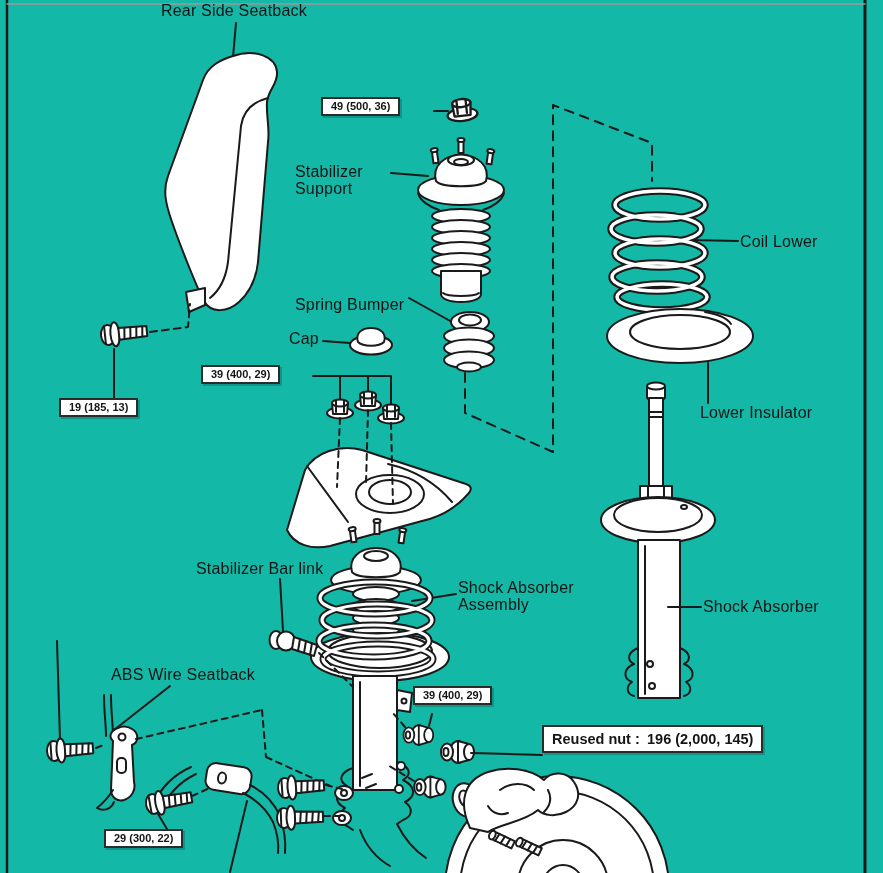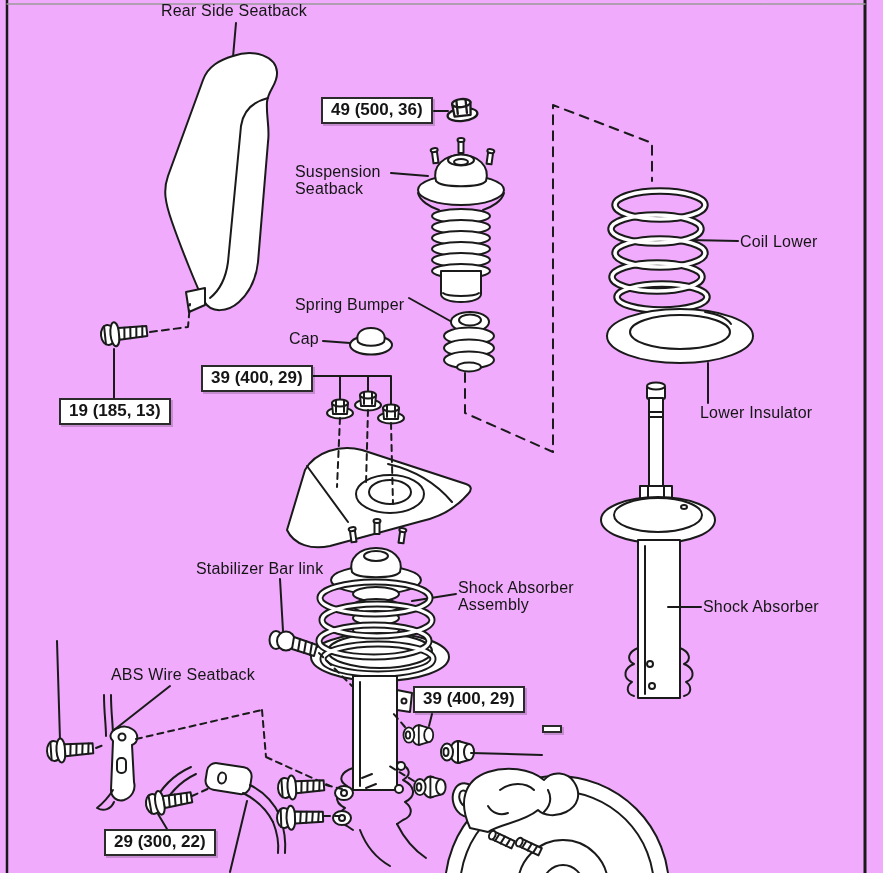--- a/index.html
+++ b/index.html
@@ -1,27 +1,27 @@
 <!DOCTYPE html>
 <html><head>
 <meta charset="utf-8">
 <style>
   html,body{margin:0;padding:0;background:#fff;}
   .stage{
-    position:relative;width:883px;height:873px;background:#f0abfc;overflow:hidden;
+    position:relative;width:883px;height:873px;background:#14b8a6;overflow:hidden;
     font-family:"Liberation Sans",sans-serif;color:#111;
   }
   .stage svg{position:absolute;left:0;top:0;}
   .lbl{
     position:absolute;font-size:16px;line-height:17px;color:#151515;
     white-space:nowrap;letter-spacing:.2px;
   }
   .tbox{
     position:absolute;border:2px solid #2b2b2b;background:#fff;
-    padding:1px 8px 2px 8px;font-weight:bold;font-size:17px;color:#151515;
+    padding:1px 8px 2px 8px;font-weight:bold;font-size:11px;color:#151515;
     white-space:nowrap;box-shadow:2px 2px 0 rgba(0,0,0,.18);
   }
   .specbox{
     position:absolute;border:2px solid #2b2b2b;background:#fff;
     padding:2px 8px;font-weight:bold;font-size:14.5px;line-height:20px;
     color:#151515;white-space:nowrap;box-shadow:2px 2px 0 rgba(0,0,0,.18);
   }
   .specbox .row{display:flex;}
   .specbox .k{width:95px;}
 </style>
@@ -302,22 +302,22 @@
     </g>
 
   </g>
 </svg>
 
 <div class="lbl" style="left:161px;top:2px">Rear Side Seatback</div>
 
 <div class="tbox" style="left:321px;top:97px">49 (500, 36)</div>
 
 <div class="lbl" style="left:295px;top:163px">
-  <div>Suspension</div>
-  <div>Seatback</div>
+  <div>Stabilizer</div>
+  <div>Support</div>
 </div>
 
 <div class="lbl" style="left:740px;top:233px">Coil Lower</div>
 
 <div class="lbl" style="left:295px;top:296px">Spring Bumper</div>
 
 <div class="lbl" style="left:289px;top:330px">Cap</div>
 
 <div class="tbox" style="left:201px;top:365px">39 (400, 29)</div>
 
@@ -333,17 +333,21 @@
 </div>
 
 <div class="lbl" style="left:703px;top:598px">Shock Absorber</div>
 
 
 <div class="lbl" style="left:111px;top:666px">ABS Wire Seatback</div>
 
 <div class="tbox" style="left:413px;top:686px">39 (400, 29)</div>
 
 <div class="specbox" style="left:542px;top:725px">
+  <div class="row">
+    <span class="k">Reused nut :</span>
+    <span>196 (2,000, 145)</span>
+  </div>
 </div>
 
 <div class="tbox" style="left:104px;top:829px">29 (300, 22)</div>
 
 </div>
 
 </body></html>

